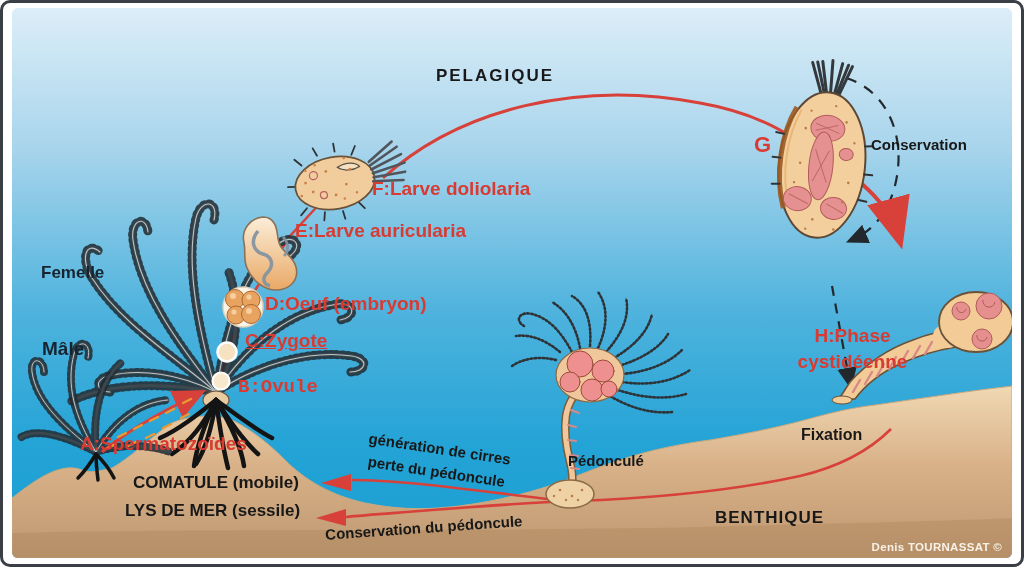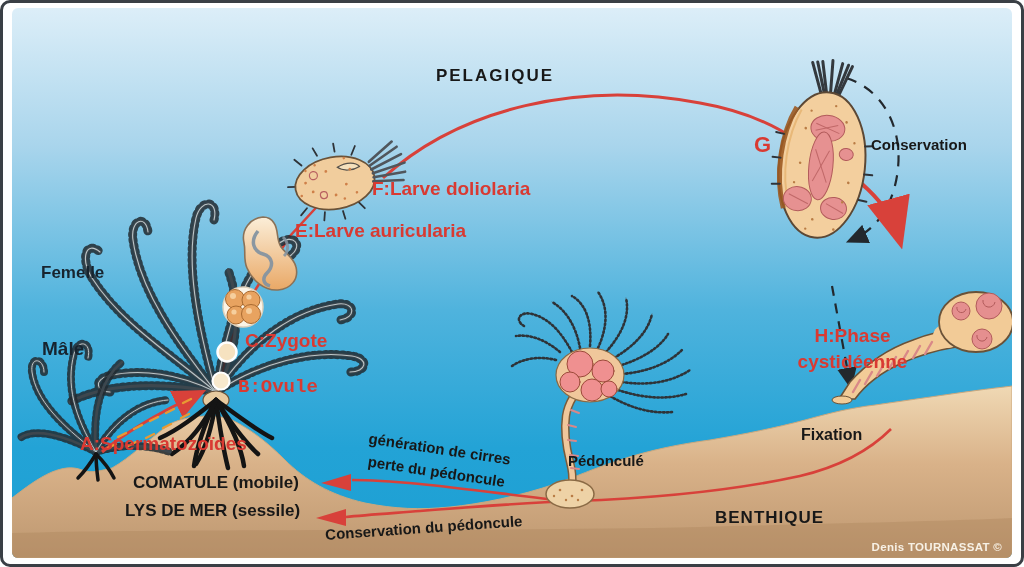--- a/index.html
+++ b/index.html
@@ -381,21 +381,22 @@
 
   <div class="labels">
     <div class="lbl dark zone ctr" style="left:420px;top:66px;width:150px;">PELAGIQUE</div>
     <div class="lbl dark zone" style="left:715px;top:508px;letter-spacing:1px;">BENTHIQUE</div>
 
     <div class="lbl navy" style="left:41px;top:225px;font-size:17px;margin-top:38px;">Femelle</div>
     <div class="lbl navy" style="left:42px;top:338px;font-size:19px;">Mâle</div>
 
     <div class="lbl red" style="left:80px;top:433px;">A:Spermatozoïdes</div>
     <div class="lbl red" style="left:238px;top:376px;font-family:Liberation Mono, monospace;">B:Ovule</div>
-    <div class="lbl red" style="left:245px;top:330px;">C:Zygote</div>
+    <div class="lbl red" style="left:245px;top:330px;text-decoration:underline;">C:Zygote</div>
+    <div class="lbl red" style="left:265px;top:293px;">D:Oeuf (embryon)</div>
     <div class="lbl red" style="left:295px;top:220px;">E:Larve auricularia</div>
     <div class="lbl red" style="left:372px;top:178px;">F:Larve doliolaria</div>
     <div class="lbl red" style="left:754px;top:132px;font-size:22px;">G</div>
 
     <div class="lbl red ctr" style="left:780px;top:323px;width:145px;line-height:1.35;">
       <div>H:Phase</div>
       <div>cystidéenne</div>
     </div>
 
     <div class="lbl dark ann" style="left:871px;top:136px;">Conservation</div>

